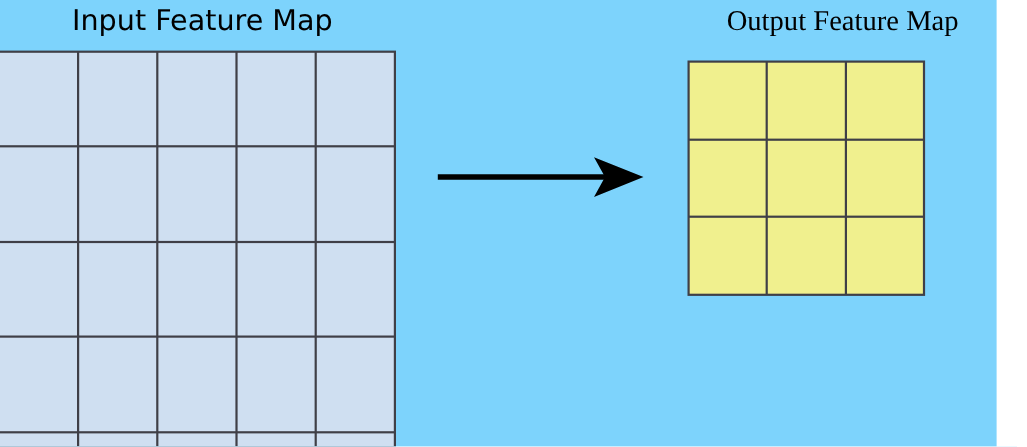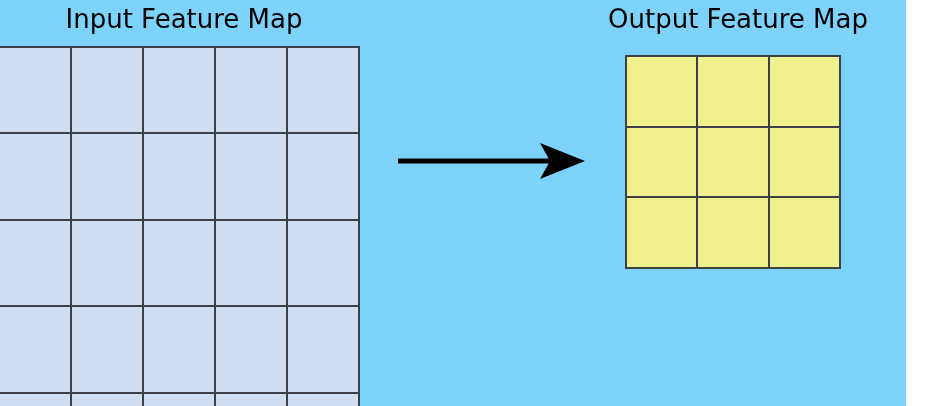--- a/index.html
+++ b/index.html
@@ -28,22 +28,23 @@
     white-space: nowrap;
     line-height: 1;
     text-align: center;
     transform: translateX(-50%);
   }
   #input-title {
     left: 184px;
     top: 6px;
   }
   #output-title {
-    left: 738px;
+    left: 766px;
     top: 6px;
+    font-family: Liberation Serif, serif;
   }
 
   
   .feature-grid {
     position: absolute;
     display: grid;
     box-sizing: border-box;
     background: #3f3f47;      
     gap: 2px;
     padding: 2px;

